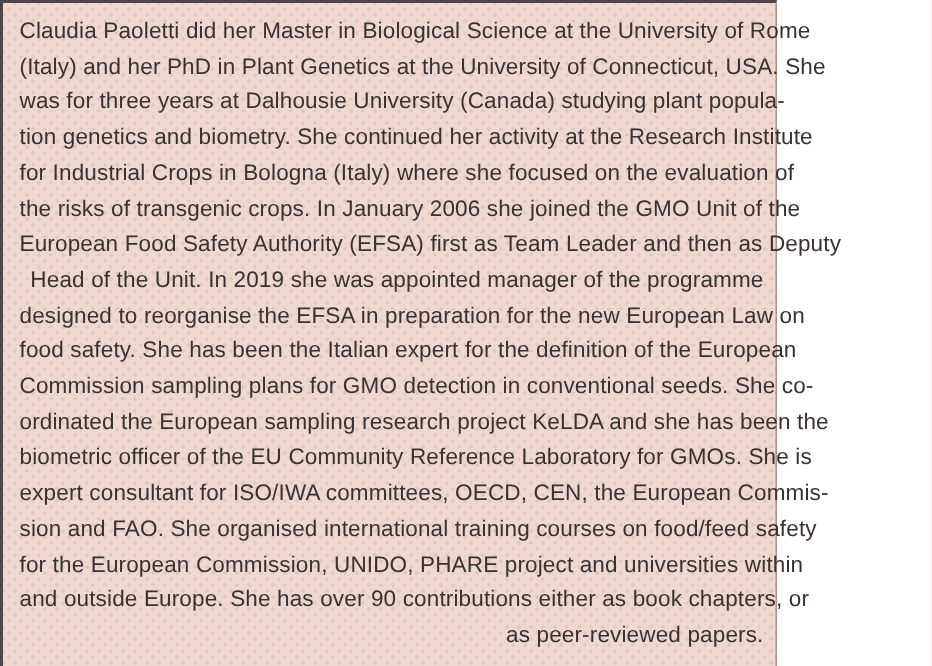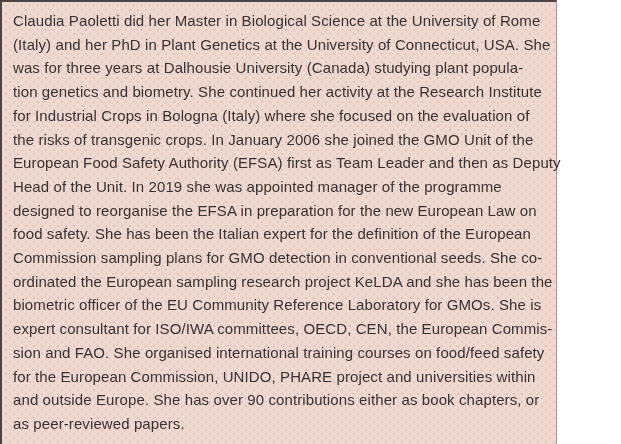--- a/index.html
+++ b/index.html
@@ -8,32 +8,33 @@
     --border: #4f4546;
     --text: #3a3132;
   }
   * { margin: 0; padding: 0; box-sizing: border-box; }
   html, body {
     width: 621px; height: 444px;
     font-family: "Liberation Sans", sans-serif;
     overflow: hidden;
   }
   .bio-box {
-    width: 557px;
+    width: 518px;
     height: 444px;
     background-color: var(--background);
     background-image:
       radial-gradient(circle, var(--dot) 1px, rgba(0,0,0,0) 1.3px),
       radial-gradient(circle, var(--dot) 1px, rgba(0,0,0,0) 1.3px);
     background-size: 8px 8px, 8px 8px;
     background-position: 0 0, 4px 4px;
     border-top: 2px solid var(--border);
     border-left: 2px solid var(--border);
     border-right: 1px solid rgba(79, 69, 70, 0.45);
     border-bottom: none;
+    text-align: right;
   }
   .bio-text {
     padding: 7px 8px 0 11px;
     font-size: 15px;
     line-height: 23.7px;
     letter-spacing: 0.1px;
     color: var(--text);
     white-space: pre;
     font-weight: normal;
   }

